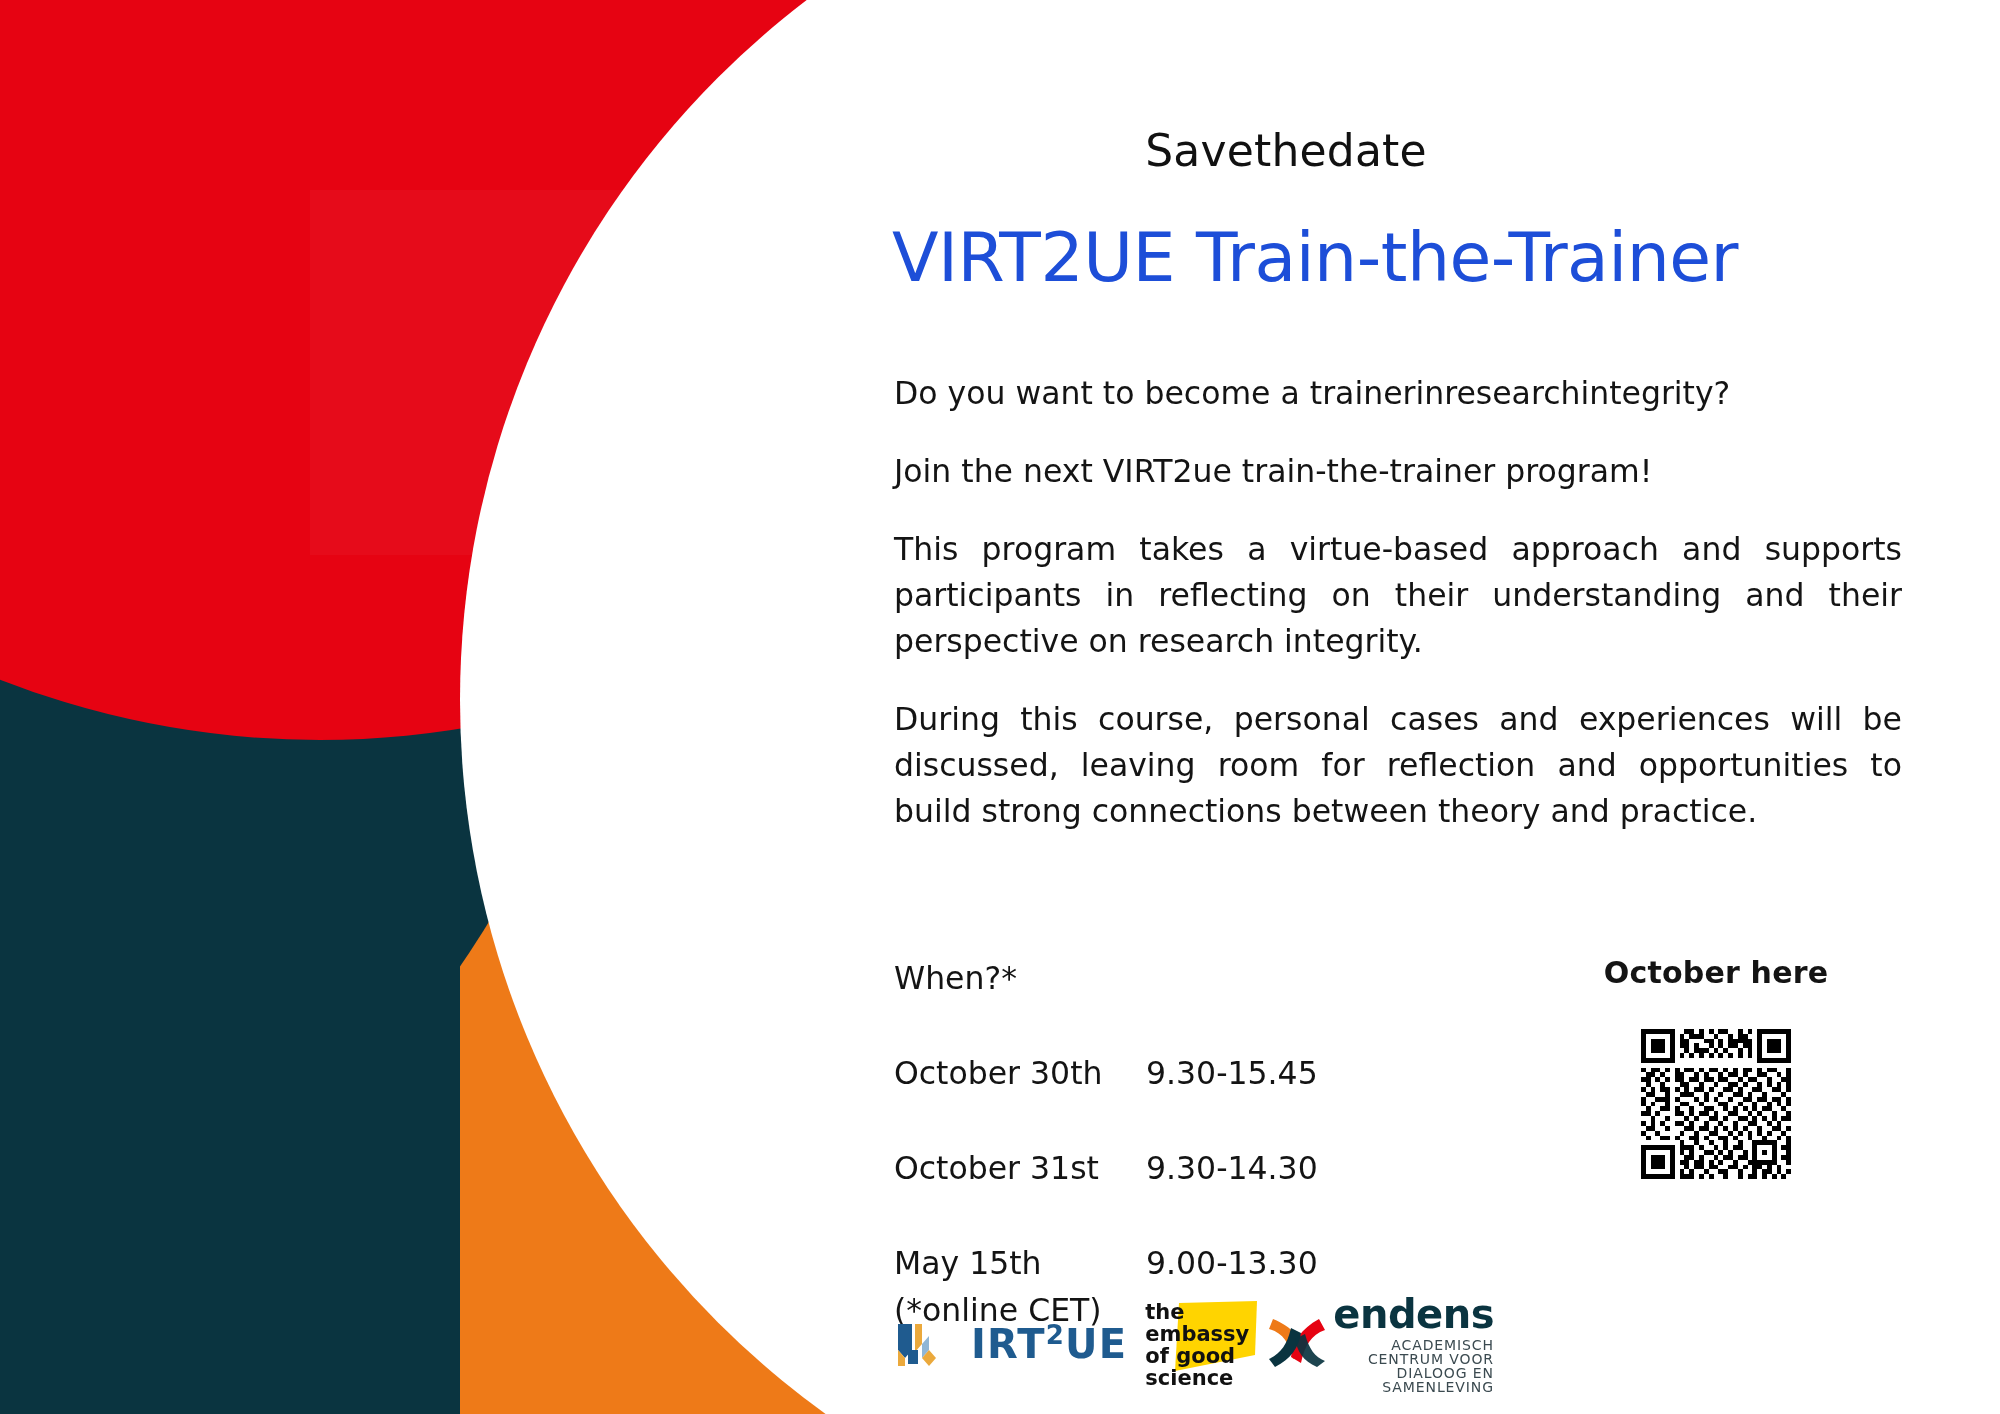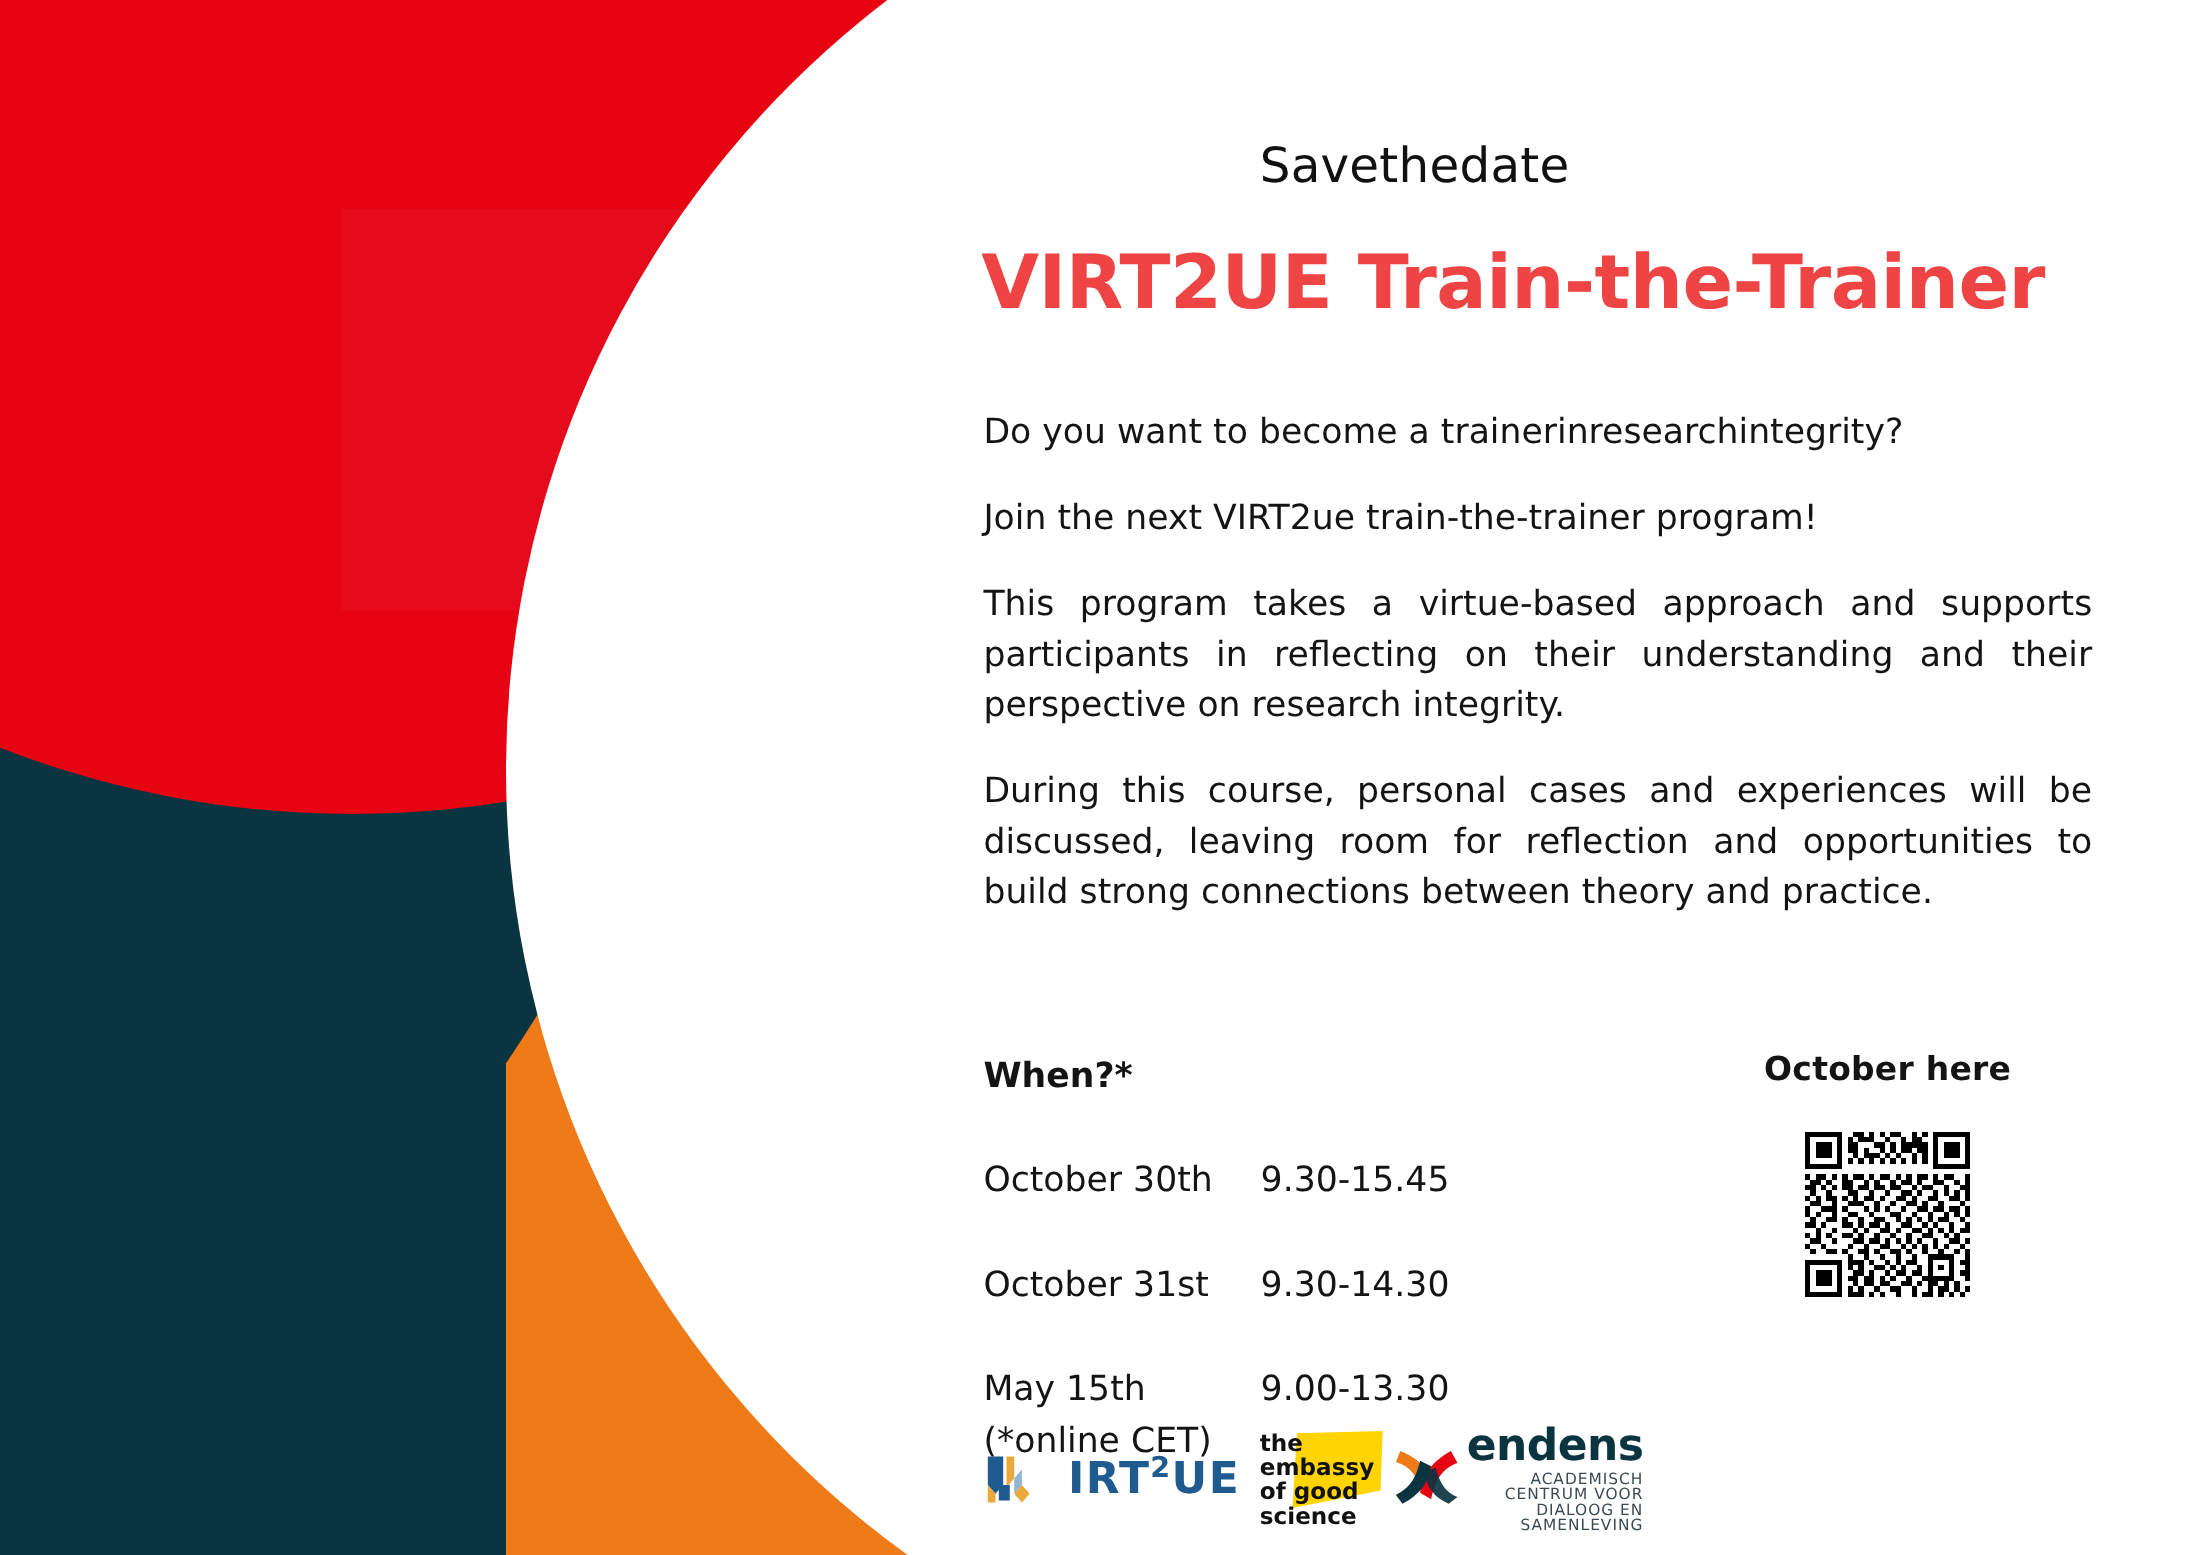--- a/index.html
+++ b/index.html
@@ -76,41 +76,41 @@
     text-align:center;
     font-size:44px;
     font-weight:400;
     color:#111111;
     font-family:"DejaVu Sans", sans-serif;
     letter-spacing:.2px;
   }
   .title{
     position:absolute;left:876px;top:218px;width:1010px;
     font-size:68px;
-    font-weight:700;
-    color:#ef4444;
+    font-weight:400;
+    color:#1d4ed8;
     letter-spacing:-.5px;
     white-space:nowrap;
   }
 
   .body-col{
     position:absolute;left:878px;top:370px;width:1008px;
     font-size:31.5px;
     line-height:46px;
     color:#141414;
   }
   .p{margin:0 0 32px 0;}
   .p.just{text-align:justify;text-align-last:left;}
 
   
   .when{
     position:absolute;left:878px;top:955px;width:470px;
     font-size:31.5px;line-height:47px;color:#141414;
   }
-  .when-head{font-weight:700;}
+  .when-head{font-weight:400;}
   .when-row{display:flex;margin-top:48px;}
   .when-row .d{width:252px;}
   .when-row .t{white-space:nowrap;}
 
   
   .register{
     position:absolute;left:1480px;top:955px;width:440px;text-align:center;
   }
   .register-title{
     font-size:30px;font-weight:700;color:#141414;letter-spacing:.2px;

